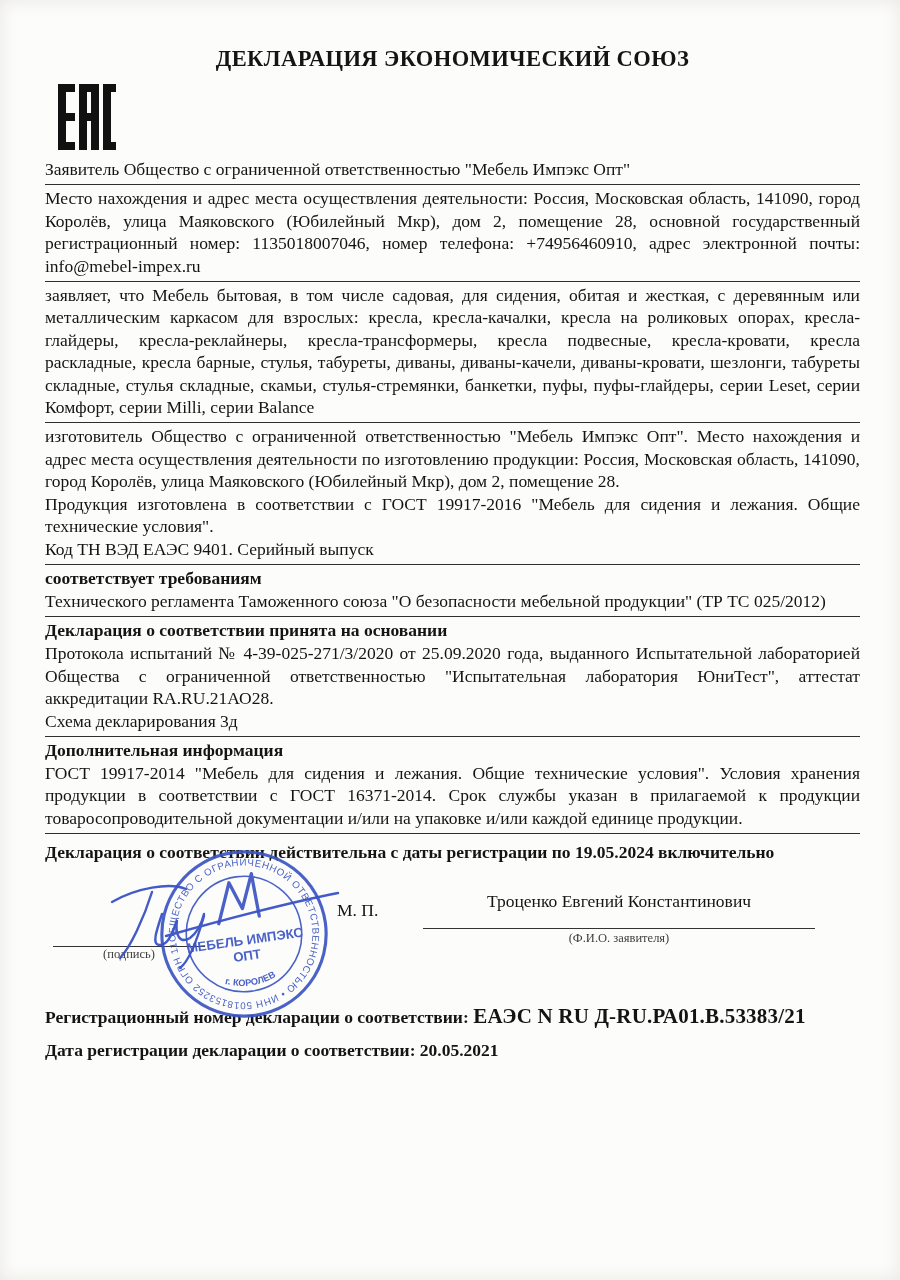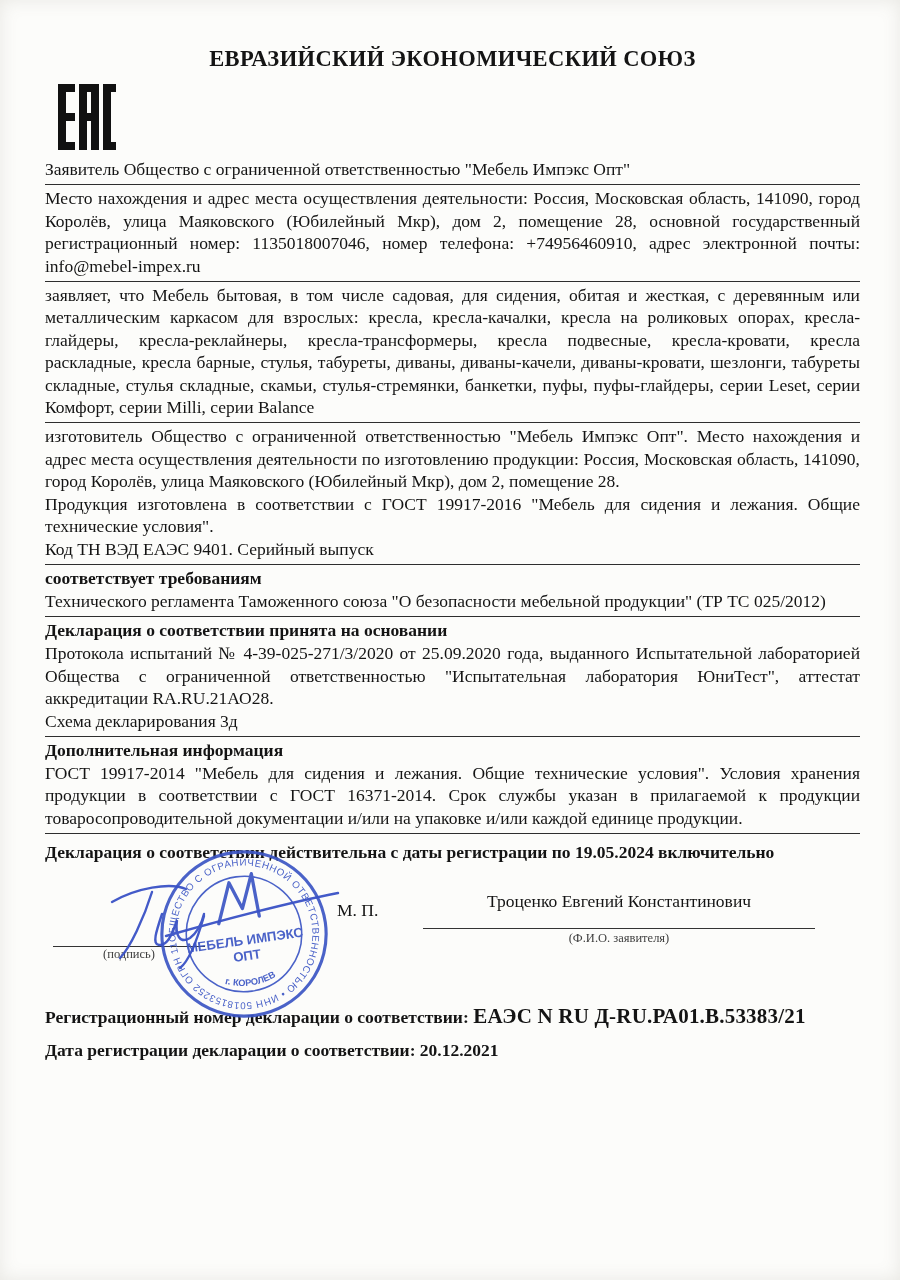--- a/index.html
+++ b/index.html
@@ -58,21 +58,21 @@
   .reg-line .value { font-size:21px; letter-spacing:0.2px; }
   .date-line { margin:11px 0 0 0; font-size:17.5px; font-weight:bold; }
 </style>
 </head>
 <body>
 
 <div class="page">
   <div class="content">
 
     <div class="titles">
-      <h1>ЕВРАЗИЙСКИЙ ЭКОНОМИЧЕСКИЙ СОЮЗ</h1>
+      <h1>ДЕКЛАРАЦИЯ ЭКОНОМИЧЕСКИЙ СОЮЗ</h1>
     </div>
 
     <div class="eac">
       <svg viewBox="0 0 58 66" xmlns="http://www.w3.org/2000/svg">
         <g fill="#111">
           <rect x="0" y="0" width="8" height="66"></rect>
           <rect x="0" y="0" width="17" height="8"></rect>
           <rect x="0" y="29" width="17" height="8"></rect>
           <rect x="0" y="58" width="17" height="8"></rect>
           <rect x="21" y="0" width="8" height="66"></rect>
@@ -131,21 +131,21 @@
         <div class="cap">(подпись)</div>
       </div>
       <div class="sig-mp">М. П.</div>
       <div class="sig-right">
         <div class="name">Троценко Евгений Константинович</div>
         <div class="cap">(Ф.И.О. заявителя)</div>
       </div>
     </div>
 
     <p class="reg-line"><span>Регистрационный номер декларации о соответствии:</span> <span class="value">ЕАЭС N RU Д-RU.РА01.В.53383/21</span></p>
-    <p class="date-line"><span>Дата регистрации декларации о соответствии:</span> <span>20.12.2021</span></p>
+    <p class="date-line"><span>Дата регистрации декларации о соответствии:</span> <span>20.05.2021</span></p>
 
   </div>
 
   <div class="stamp">
     <svg viewBox="0 0 180 180" xmlns="http://www.w3.org/2000/svg">
       <defs>
         <path id="ringpath" d="M90,90 m-70,0 a70,70 0 1,1 140,0 a70,70 0 1,1 -140,0"></path>
         <path id="citypath" d="M46,128 q44,30 88,0"></path>
       </defs>
       <g transform="rotate(-8 90 90)">

